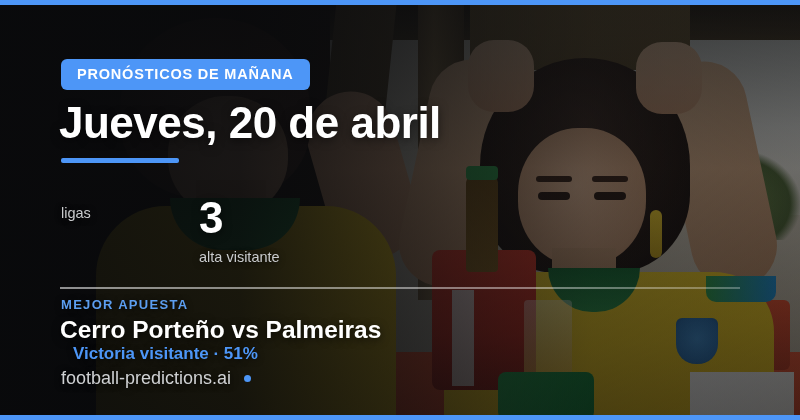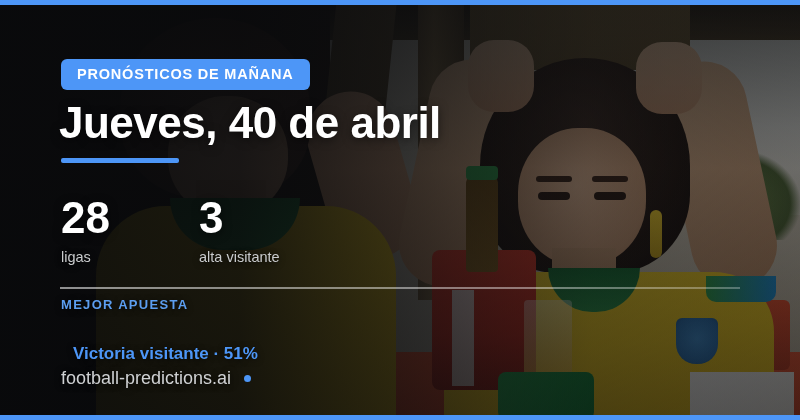--- a/index.html
+++ b/index.html
@@ -221,37 +221,37 @@
 
   <div class="overlay"></div>
 
   <div class="rule-top"></div>
   <div class="rule-bottom"></div>
 
   <div class="content">
 
     <div class="badge">PRONÓSTICOS DE MAÑANA</div>
 
-    <div class="title">Jueves, 40 de abril</div>
+    <div class="title">Jueves, 20 de abril</div>
     <div class="title-rule"></div>
 
     <div class="stats">
       <div class="stat stat-1">
-        <div class="stat-num">28</div>
         <div class="stat-lbl">ligas</div>
       </div>
       <div class="stat stat-2">
         <div class="stat-num">3</div>
         <div class="stat-lbl">alta visitante</div>
       </div>
     </div>
 
     <div class="divider"></div>
 
     <div class="best-lbl">MEJOR APUESTA</div>
+    <div class="match">Cerro Porteño vs Palmeiras</div>
     <div class="pick">Victoria visitante · 51%</div>
 
     <div class="footer">
       <span class="footer-site">football-predictions.ai</span>
       <span class="footer-dot"></span>
     </div>
 
   </div>
 </div>
 

